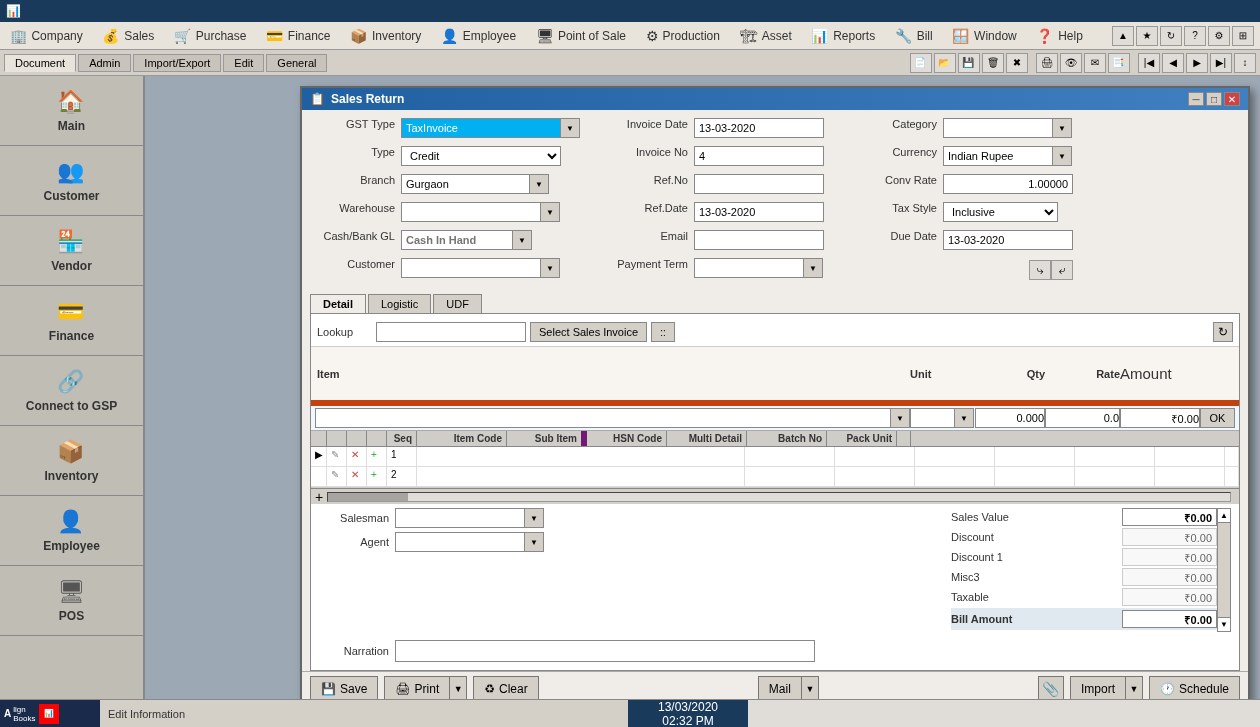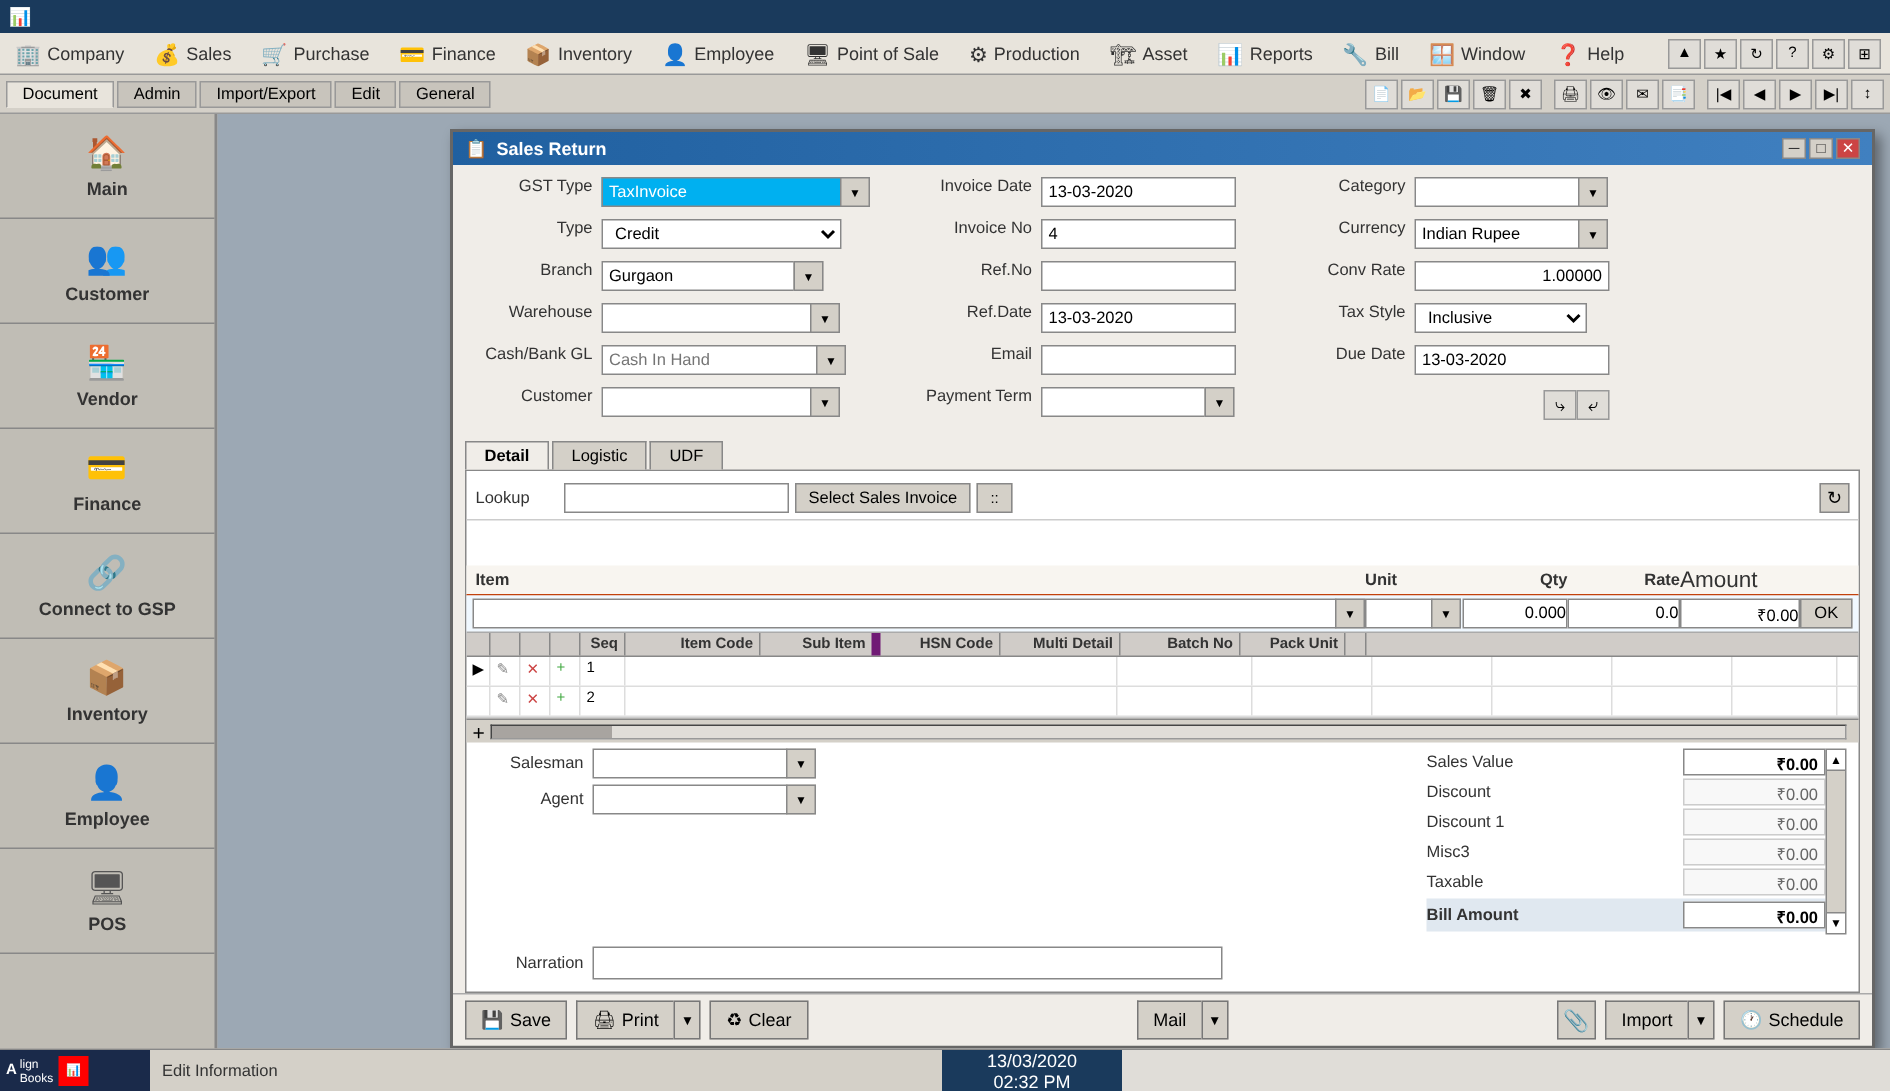--- a/index.html
+++ b/index.html
@@ -290,21 +290,21 @@
           <div class="form-row">
             <span class="form-label">Warehouse</span>
             <div class="field-group">
               <input class="form-input" style="width: 140px;">
               <div class="drop-btn">▼</div>
             </div>
           </div>
           <div class="form-row">
             <span class="form-label">Cash/Bank GL</span>
             <div class="field-group">
-              <input class="form-input" style="width: 144px;" placeholder="Cash In Hand">
+              <input class="form-input" style="width: 112px; font-weight: bold;" placeholder="Cash In Hand">
               <div class="drop-btn">▼</div>
             </div>
           </div>
           <div class="form-row">
             <span class="form-label">Customer</span>
             <div class="field-group">
               <input class="form-input" style="width: 140px;">
               <div class="drop-btn">▼</div>
             </div>
           </div>
@@ -389,21 +389,21 @@
     <div id="detail-area">
 
       <div class="lookup-row">
         <span class="lookup-label">Lookup</span>
         <input class="lookup-input" style="">
         <button class="lookup-btn">Select Sales Invoice</button>
         <div class="lookup-dotdot">::</div>
         <div class="lookup-refresh">↻</div>
       </div>
 
-      <div style="display:flex;align-items:center;padding:1px 4px;background:#f8f5f0;border-bottom:1px solid #c2410c;margin-top:30px;">
+      <div style="display:flex;align-items:center;padding:18px 4px;background:#f8f5f0;border-bottom:6px solid #c2410c;">
         <span style="flex:1;font-size:11px;font-weight:bold;color:#333;padding-left:2px;">Item</span>
         <span style="width:65px;font-size:11px;font-weight:bold;color:#333;">Unit</span>
         <span style="width:70px;font-size:11px;font-weight:bold;color:#333;text-align:right;">Qty</span>
         <span style="width:75px;font-size:11px;font-weight:bold;color:#333;text-align:right;">Rate</span>
         <span style="width:80px;font-size:15px;font-weight:normal;color:#333;text-align:left;">Amount</span>
         <span style="width:35px;"></span>
       </div>
 
       <div style="display:flex;align-items:center;padding:2px 4px;background:#f0f8ff;border-bottom:1px solid #aaa;">
         <div style="flex:1;display:flex;">

